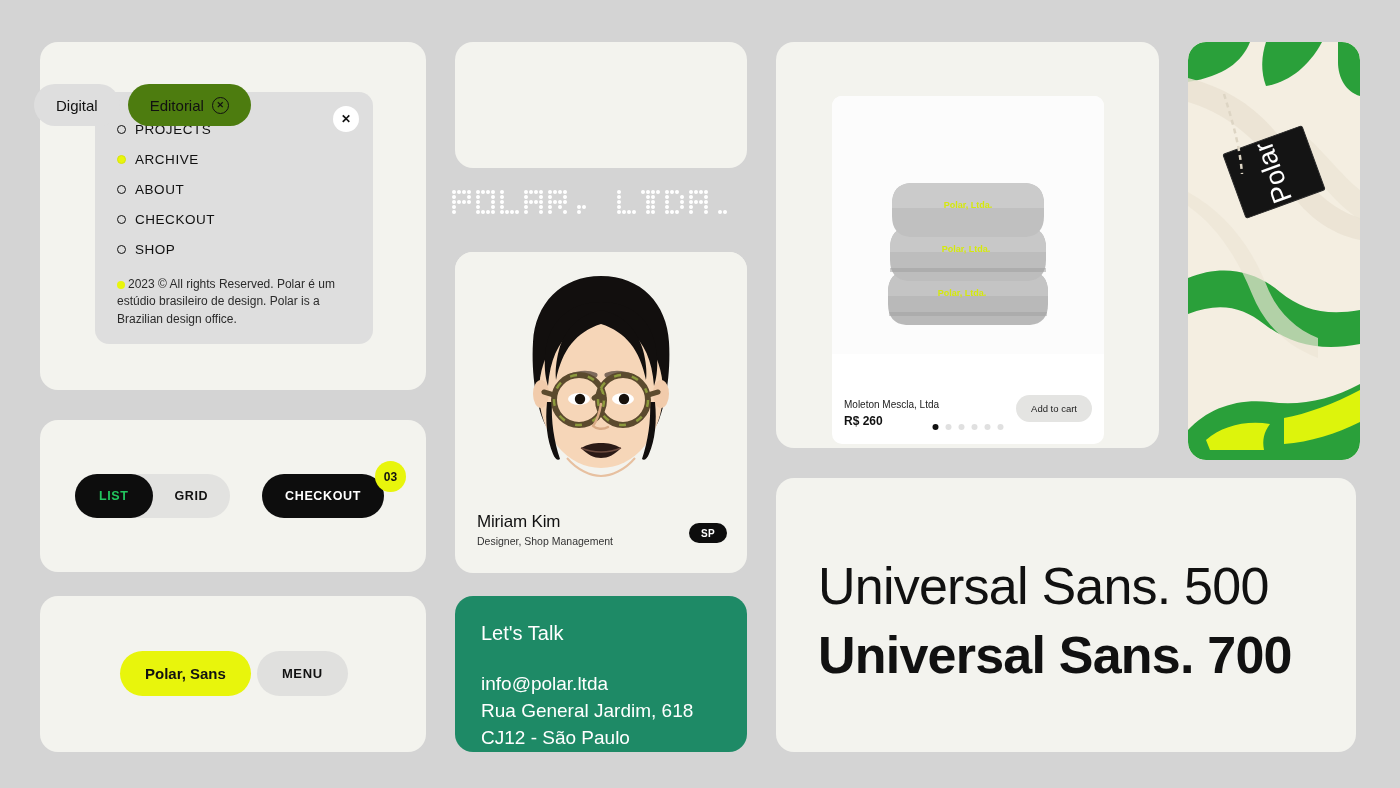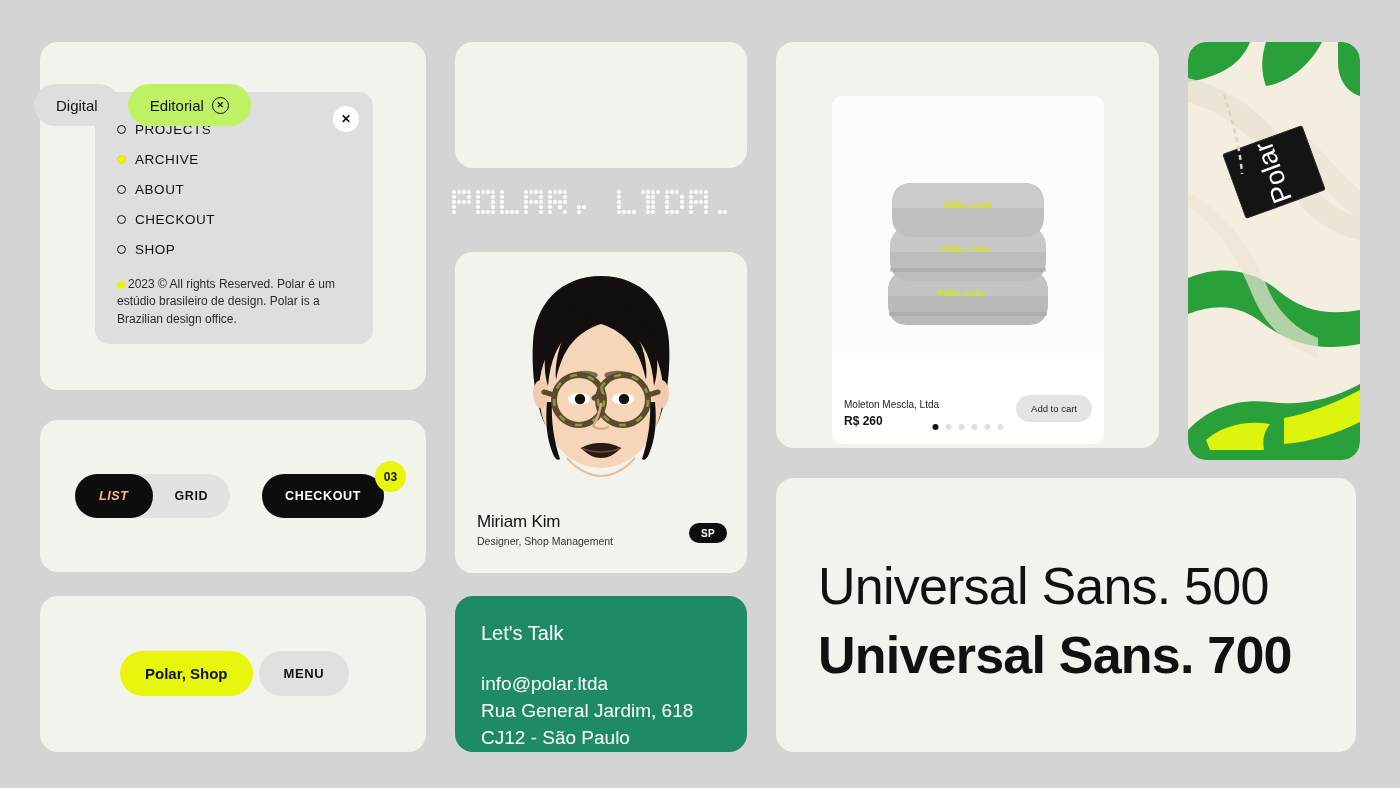--- a/index.html
+++ b/index.html
@@ -117,21 +117,21 @@
     font-size: 12.5px;
     font-weight: 700;
     letter-spacing: .05em;
     color: #111;
     border-radius: 22px;
     cursor: pointer;
     background: transparent;
     border: none;
     font-family: "Liberation Sans", sans-serif;
   }
-  .seg-opt.on { background: #0d0d0d; color: #fdba74; font-style: italic; }
+  .seg-opt.on { background: #0d0d0d; color: #22c55e; }
 
   .checkout-wrap { position: absolute; left: 262px; top: 474px; }
   .checkout-btn {
     width: 122px; height: 44px;
     background: #0d0d0d;
     color: #fff;
     border: none;
     border-radius: 22px;
     font-size: 12.5px;
     font-weight: 700;
@@ -195,21 +195,21 @@
     padding: 0 22px;
     font-size: 15px;
     color: #111;
     cursor: pointer;
     display: flex;
     align-items: center;
     gap: 8px;
     font-family: "Liberation Sans", sans-serif;
   }
   .chip.grey   { background: #dedede; }
-  .chip.yellow { background: #bef264; }
+  .chip.yellow { background: #4d7c0f; }
   .chip-x {
     width: 17px; height: 17px;
     border-radius: 50%;
     border: 1.6px solid #111;
     display: flex;
     align-items: center;
     justify-content: center;
     font-size: 9px;
     font-weight: 700;
     line-height: 1;
@@ -407,21 +407,21 @@
     <button class="seg-opt">GRID</button>
   </div>
 
   <div class="checkout-wrap">
     <button class="checkout-btn">CHECKOUT</button>
     <span class="checkout-badge">03</span>
   </div>
 
   <div class="card" id="brand-card"></div>
   <div class="pill-row">
-    <button class="pill yellow">Polar, Shop</button>
+    <button class="pill yellow">Polar, Sans</button>
     <button class="pill grey">MENU</button>
   </div>
 
   <div class="card" id="tabs-card"></div>
   <div class="chip-row">
     <button class="chip grey">
       <span>Digital</span>
     </button>
     <button class="chip yellow">
       <span>Editorial</span>

